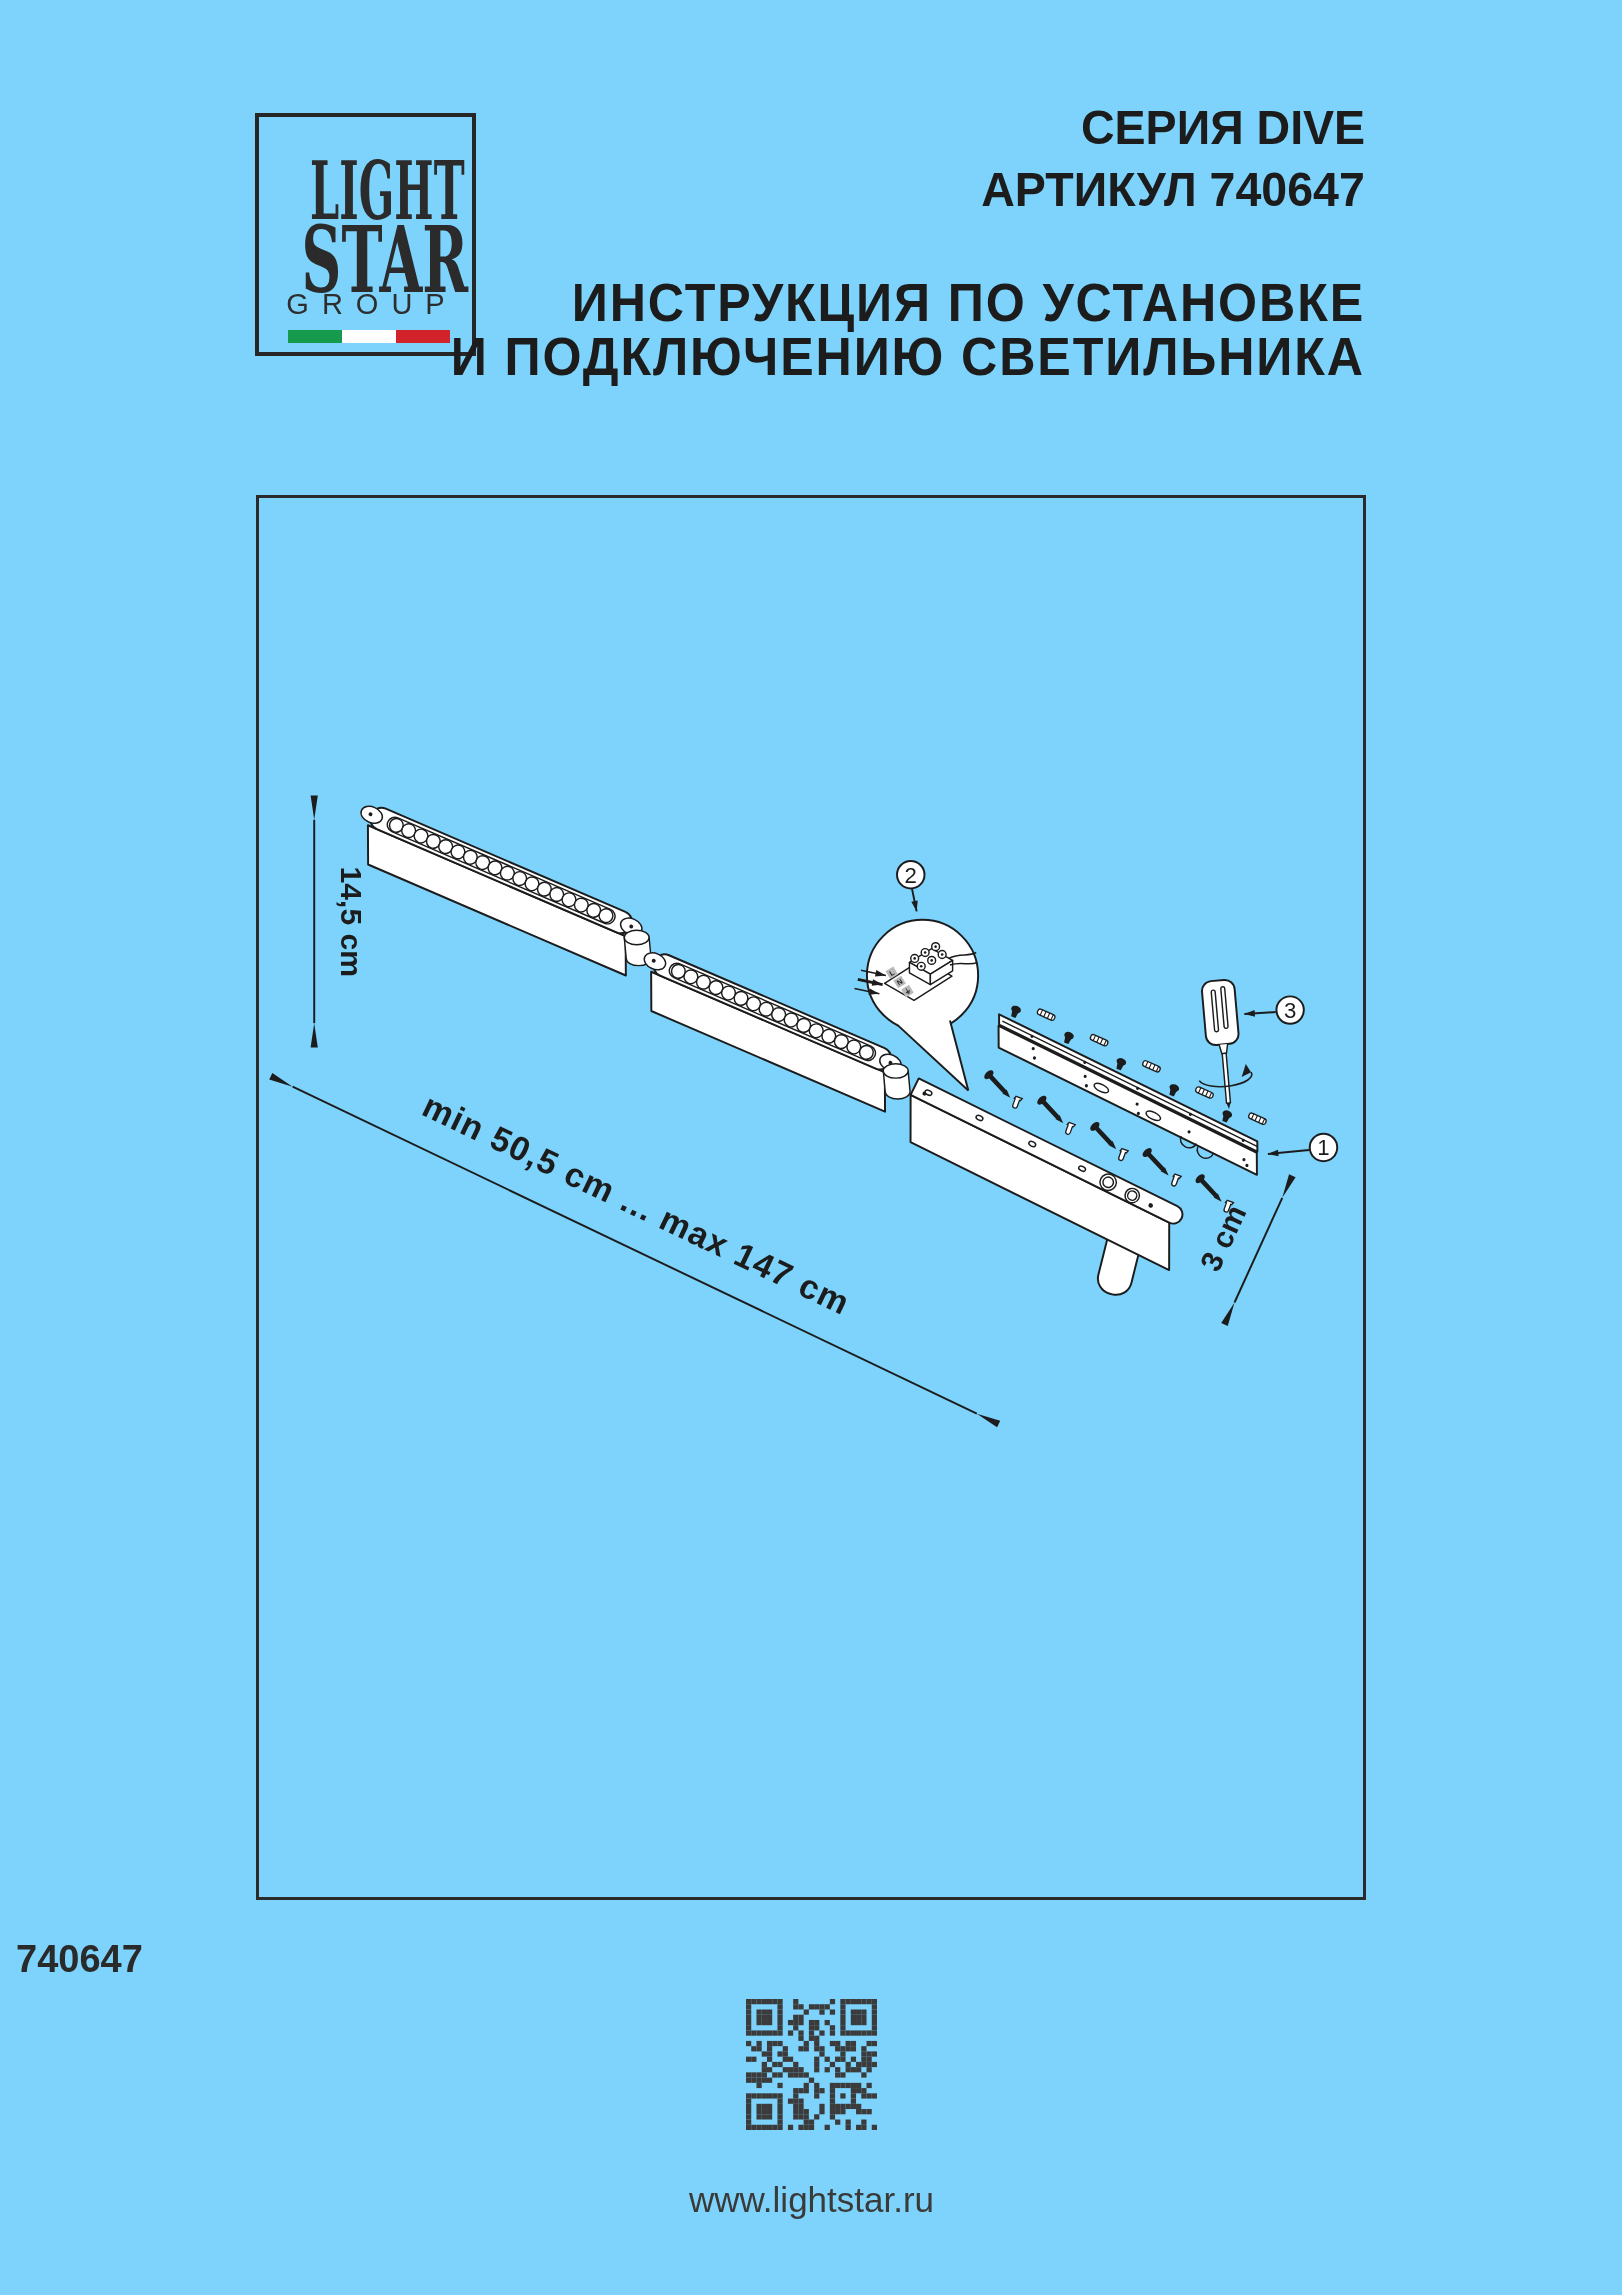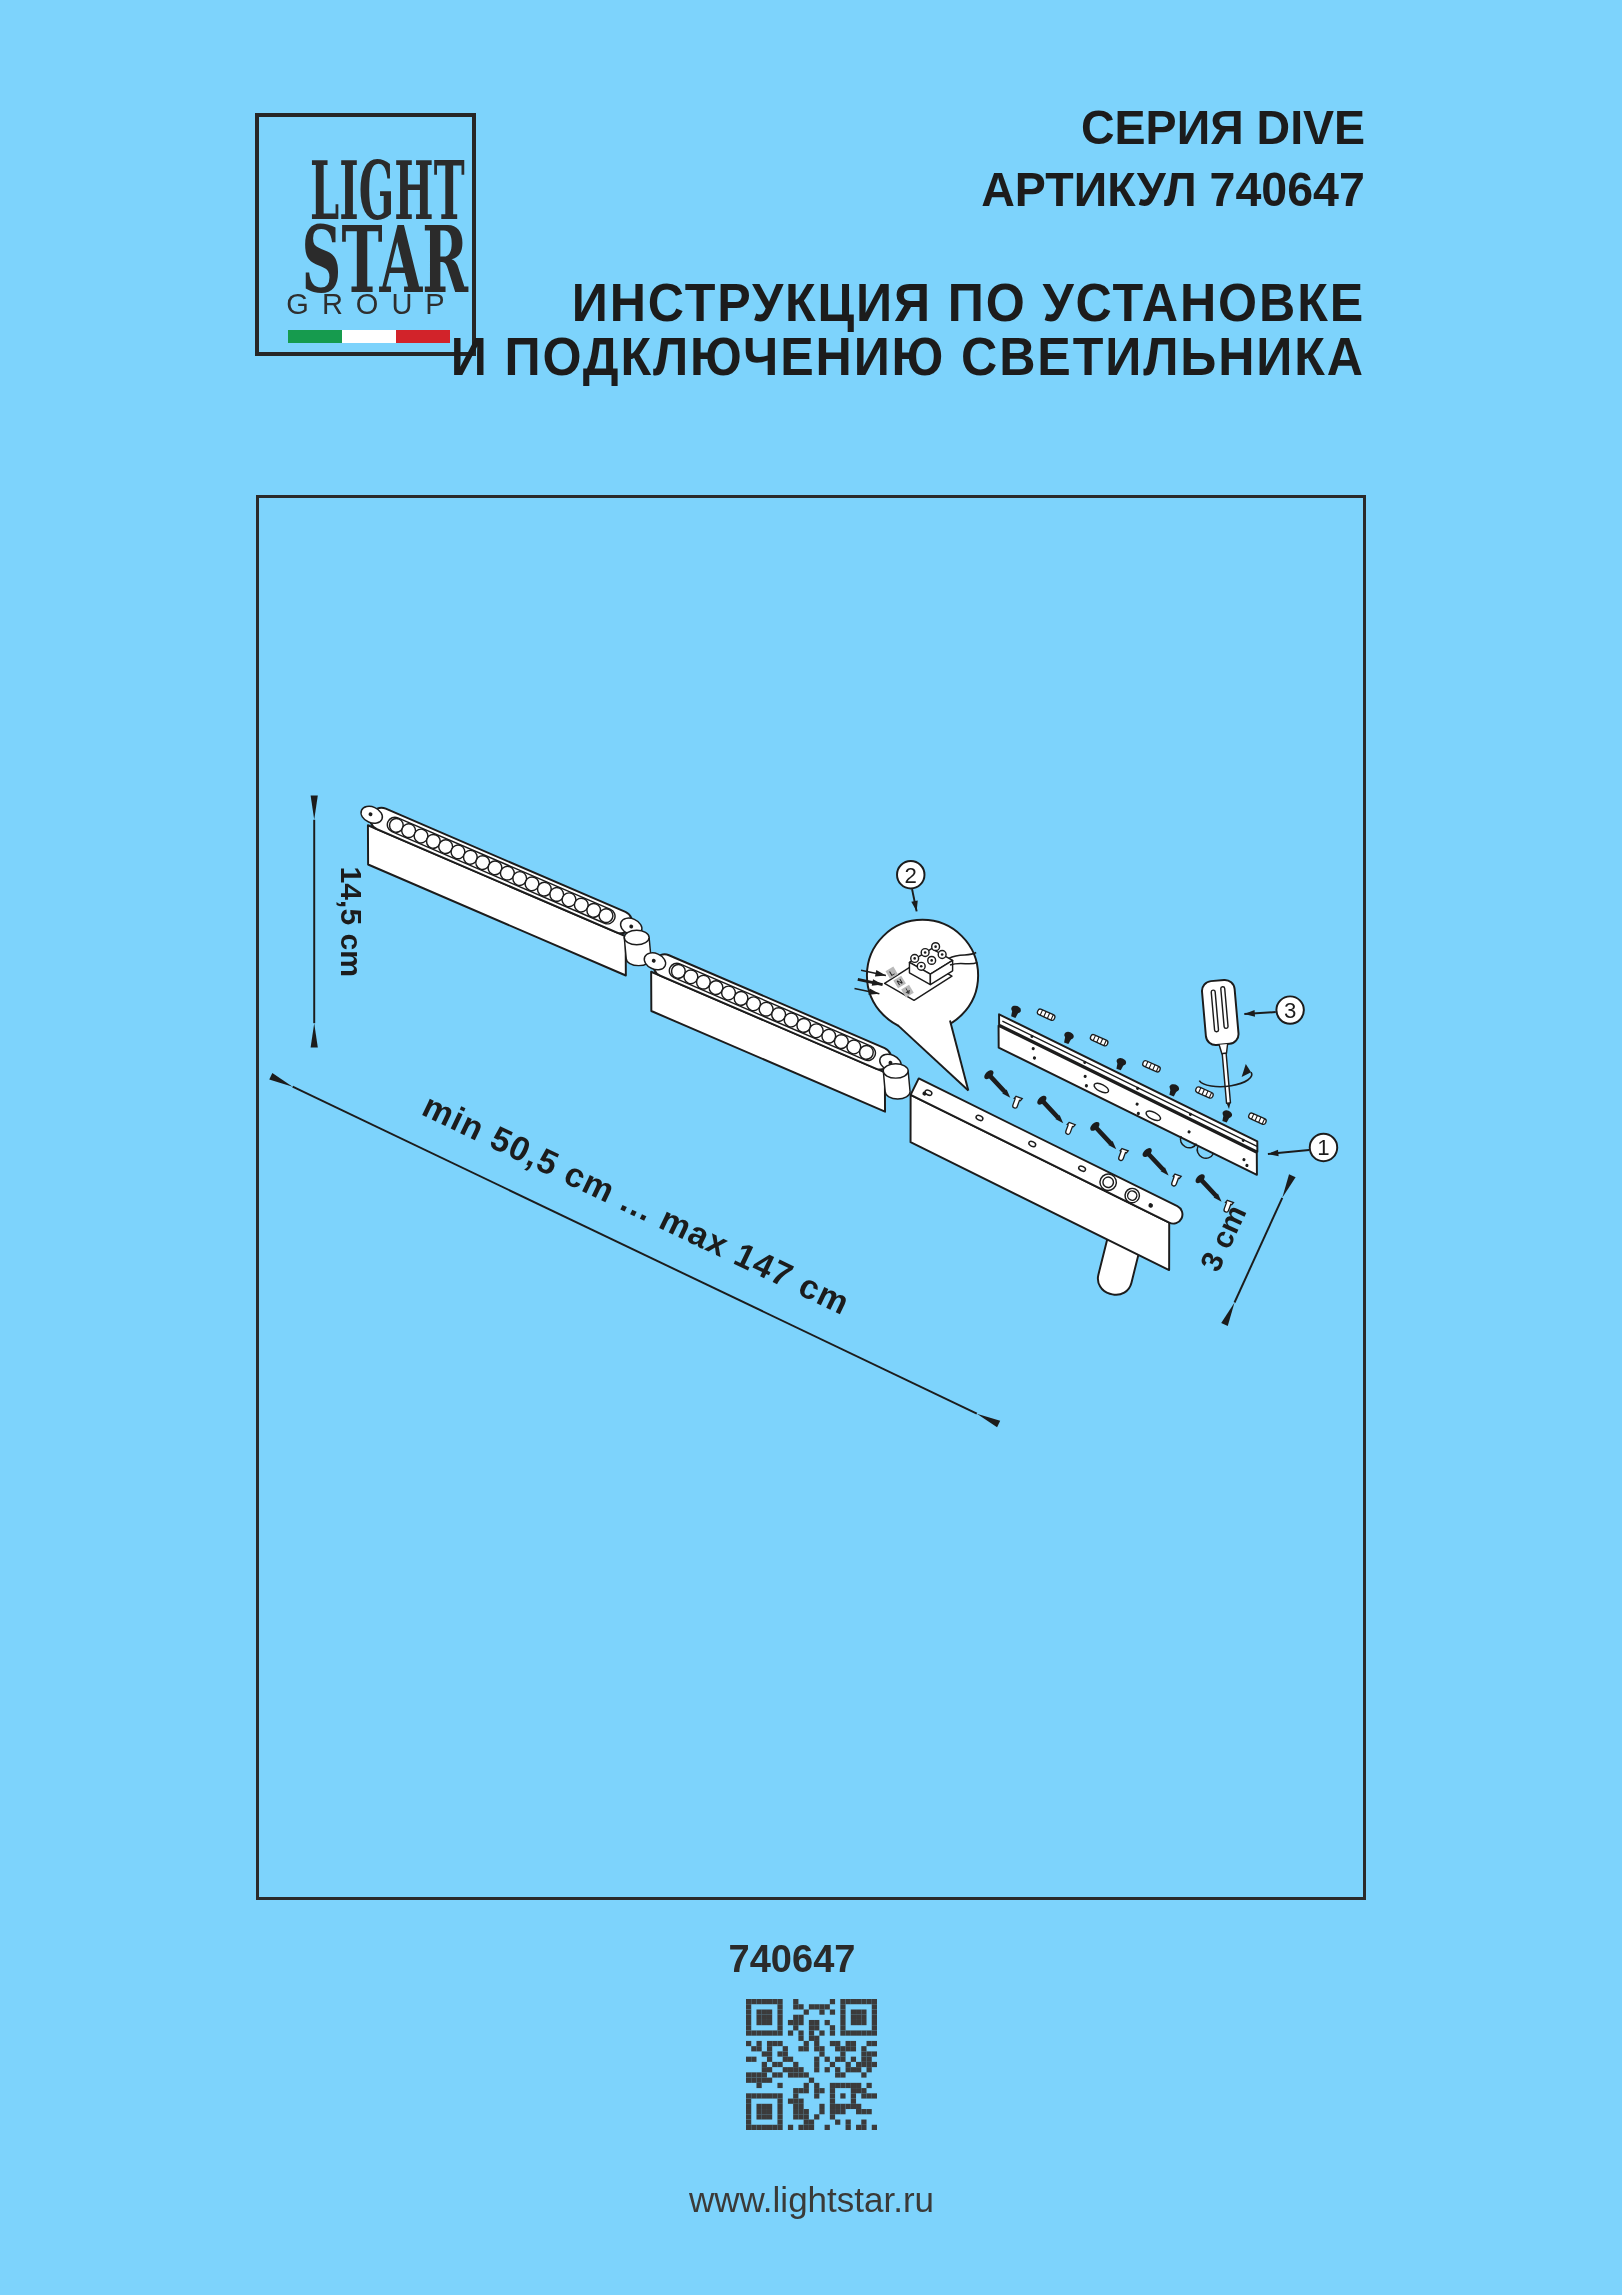--- a/index.html
+++ b/index.html
@@ -35,21 +35,21 @@
   .ln.thin{stroke-width:2.2;}
   .nf{fill:none;}
   .dk{fill:#1c1c1c;stroke:none;}
   .dim{fill:#1c1c1c;font-weight:700;font-size:46px;}
   .dimlong{fill:#1c1c1c;font-weight:700;font-size:52px;letter-spacing:2px;}
   .dimline{stroke:#1c1c1c;stroke-width:3;fill:none;}
   .callout-num{fill:#1c1c1c;font-size:34px;font-weight:400;text-anchor:middle;}
   .tlabel{fill:#1c1c1c;font-size:11px;font-weight:700;text-anchor:middle;}
 
   
-  #footer-article{left:0;top:1938px;width:1584px;text-align:center;font-size:38px;font-weight:700;color:#2a2a2a;}
+  #footer-article{left:0;top:1938px;width:1584px;font-size:38px;font-weight:700;color:#2a2a2a;padding-left:16px;}
   #qr-wrap{left:746px;top:1999px;width:131px;height:131px;}
   #footer-url{left:0;top:2180px;width:1623px;text-align:center;font-size:35px;font-weight:400;color:#3a3a38;}
 </style>
 </head>
 <body>
 
 <div id="page">
 
   <div id="logo-box" class="abs">
     <div id="logo-light" class="logo-word">LIGHT</div>

